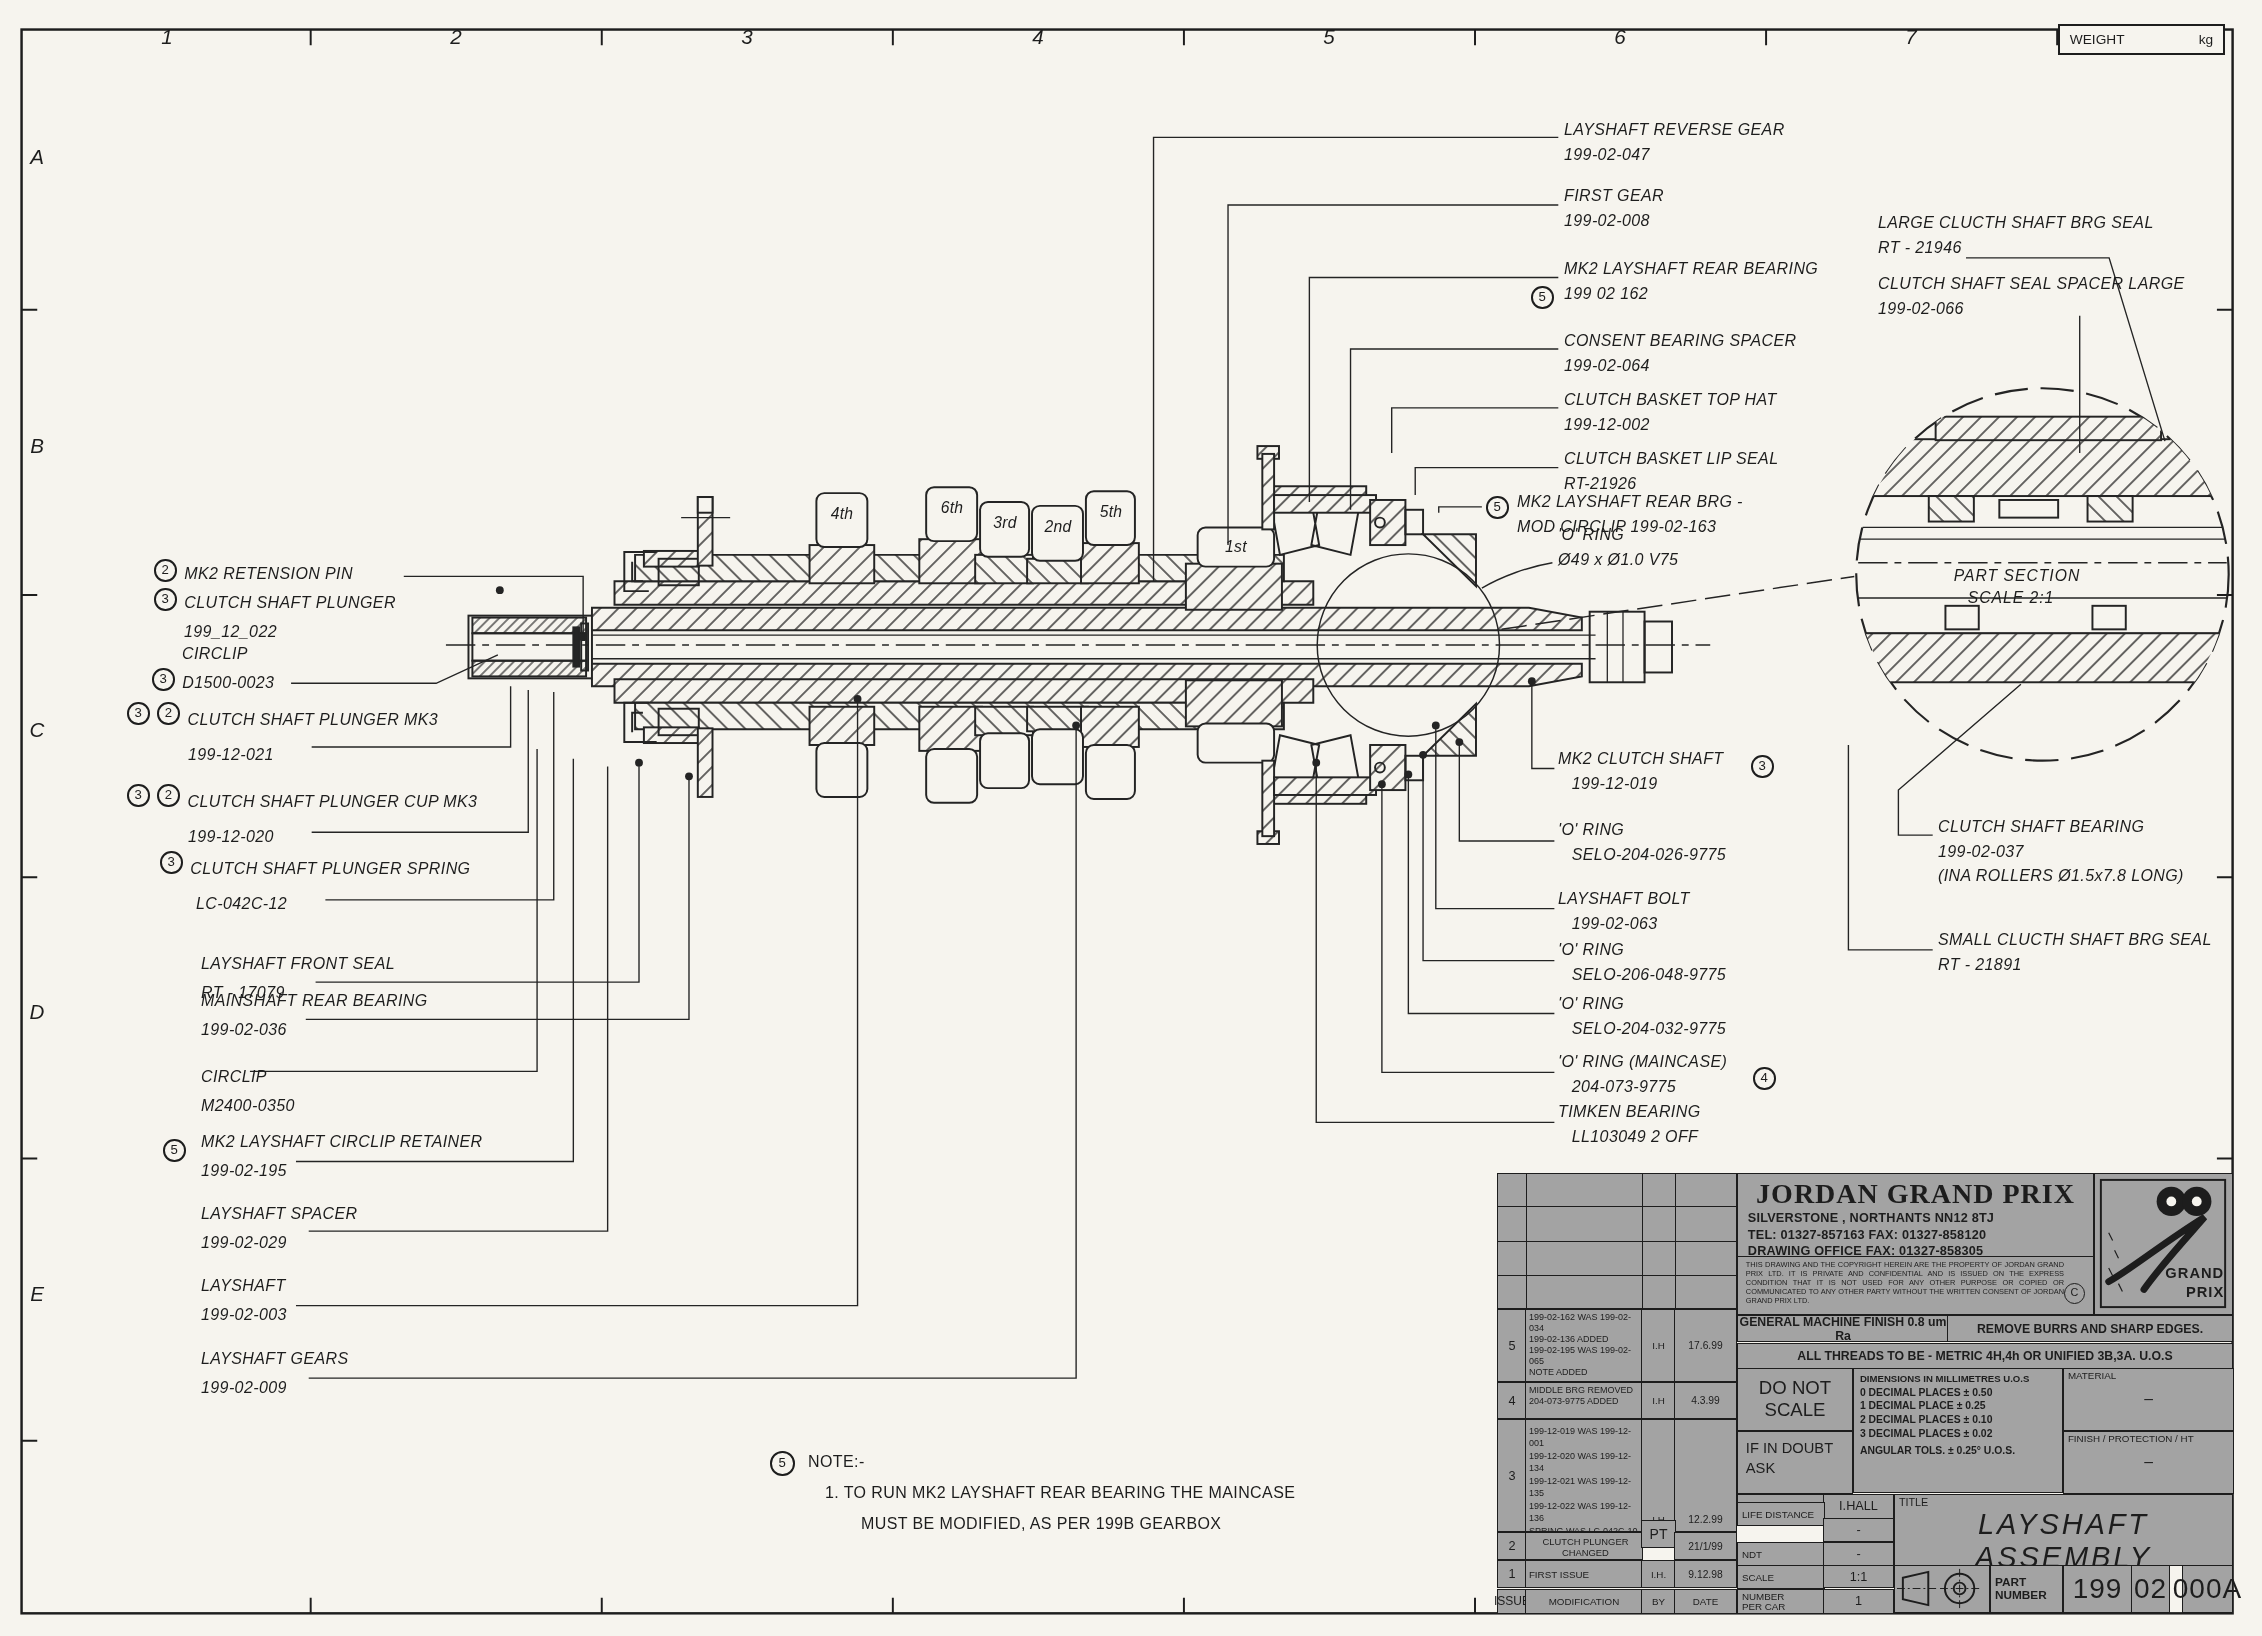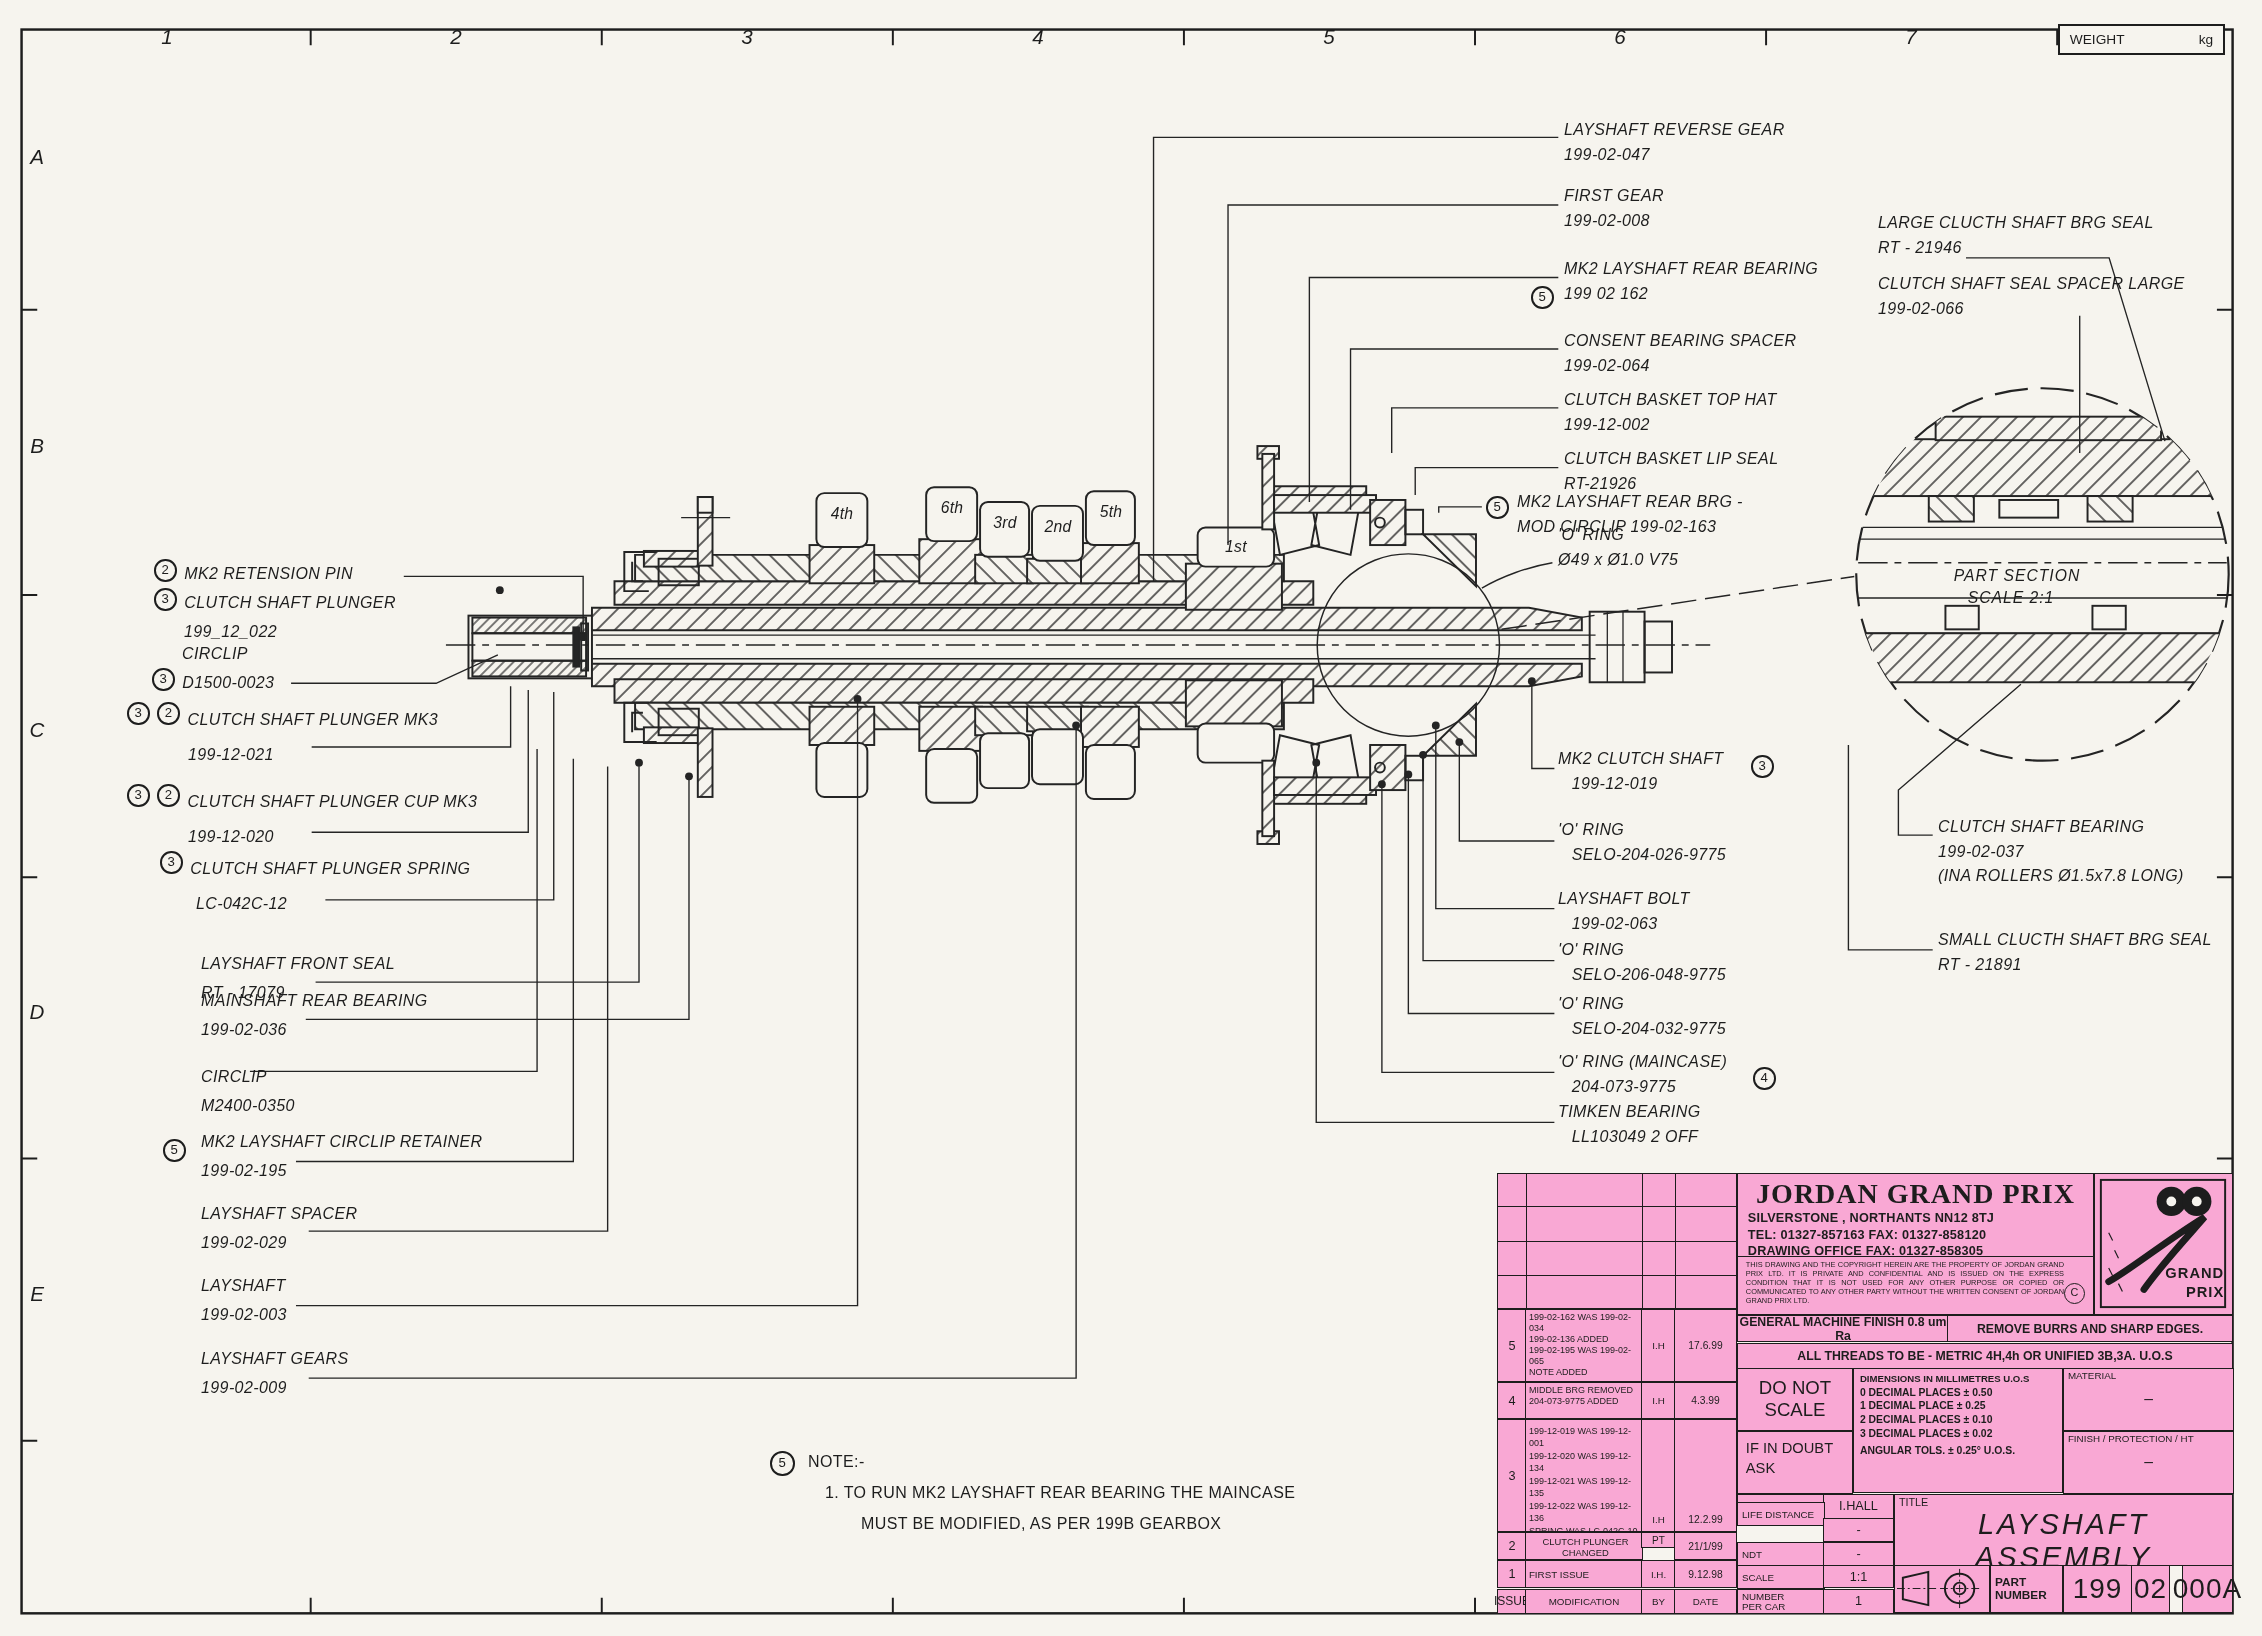--- a/index.html
+++ b/index.html
@@ -14,21 +14,21 @@
   .badge.abs{position:absolute;}
   .row{display:flex;align-items:flex-start;gap:7.8px;}
   .gear{position:absolute;font-style:italic;font-size:15.7px;letter-spacing:0.3px;transform:translate(-50%,-50%);}
   .gl{position:absolute;font-style:italic;font-size:20.6px;transform:translate(-50%,-50%);}
   .dtxt{position:absolute;font-style:italic;font-size:15.7px;letter-spacing:1px;transform:translate(-50%,-50%);white-space:nowrap;}
   .note{position:absolute;font-size:16px;letter-spacing:0.4px;white-space:nowrap;}
   .weightbox{position:absolute;left:2058px;top:23.5px;width:167px;height:31px;border:2px solid #1d1d1d;box-sizing:border-box;
              display:flex;justify-content:space-between;align-items:center;padding:0 9.8px;font-size:13.7px;background:#f6f4ee;}
   
   #titleblock{position:absolute;left:1497px;top:1173px;width:736px;height:440px;font-size:10.8px;}
-  .tb{position:absolute;box-sizing:border-box;border:1.5px solid #1d1d1d;background:#f9a8d4;}
+  .tb{position:absolute;box-sizing:border-box;border:1.5px solid #1d1d1d;background:#a3a3a3;}
   .vline{position:absolute;width:0;border-left:1.5px solid #1d1d1d;}
   .hline{position:absolute;height:0;border-top:1.5px solid #1d1d1d;}
   .company{font-family:"Liberation Serif",serif;font-weight:bold;font-size:28px;letter-spacing:1px;text-align:center;margin-top:3.9px;}
   .addr{font-weight:bold;font-size:12.7px;letter-spacing:0.2px;text-align:left;padding-left:9.8px;line-height:16.7px;}
   .copy{font-size:7.4px;line-height:9px;padding:2.9px 29px 0 7.8px;text-align:justify;}
   .copyc{position:absolute;right:7.8px;bottom:9.8px;width:19.6px;height:19.6px;border:1.6px solid #1d1d1d;border-radius:50%;
          font-size:10.8px;line-height:16.7px;text-align:center;}
   .cellc{display:flex;align-items:center;justify-content:center;text-align:center;}
   .small-label{font-size:9.8px;line-height:10.8px;padding:2px 0 0 3.9px;}
   .rev{font-size:9px;line-height:11px;padding:2px 0 0 2.9px;letter-spacing:0;}
@@ -450,21 +450,21 @@
     <span style="display:block">199-12-021 WAS 199-12-135</span>
     <span style="display:block">199-12-022 WAS 199-12-136</span>
     <span style="display:block">SPRING WAS LC-042C-10-13</span>
     <span style="display:block">CIRCLIP D1500-0023 ADDED</span>
   </div>
   <div class="tb cellc" style="left:144px;top:246px;width:35px;height:113px;font-size:9.8px;align-items:flex-end;padding-bottom:5.9px">I.H</div>
   <div class="tb cellc" style="left:177px;top:246px;width:63px;height:113px;font-size:10.3px;align-items:flex-end;padding-bottom:5.9px">12.2.99</div>
 
   <div class="tb revnum" style="left:0;top:359px;width:30px;height:28px">2</div>
   <div class="tb rev cellc" style="left:28px;top:359px;width:118px;height:28px;font-size:9.4px">CLUTCH PLUNGER CHANGED</div>
-  <div class="tb cellc" style="left:144px;top:359px;width:35px;height:16px;font-size:10px">PT</div>
+  <div class="tb cellc" style="left:144px;top:347px;width:35px;height:28px;font-size:14px">PT</div>
   <div class="tb cellc" style="left:177px;top:359px;width:63px;height:28px;font-size:10.3px">21/1/99</div>
 
   <div class="tb revnum" style="left:0;top:387px;width:30px;height:28px">1</div>
   <div class="tb rev" style="left:28px;top:387px;width:118px;height:28px;font-size:9.8px;line-height:23.5px">FIRST ISSUE</div>
   <div class="tb cellc" style="left:144px;top:387px;width:35px;height:28px;font-size:9.8px">I.H.</div>
   <div class="tb cellc" style="left:177px;top:387px;width:63px;height:28px;font-size:10.3px">9.12.98</div>
 
   <div class="tb cellc" style="left:0;top:416px;width:30px;height:24.5px;font-size:12px">ISSUE</div>
   <div class="tb cellc" style="left:28px;top:416px;width:118px;height:24.5px;font-size:9.8px">MODIFICATION</div>
   <div class="tb cellc" style="left:144px;top:416px;width:35px;height:24.5px;font-size:9.8px">BY</div>

